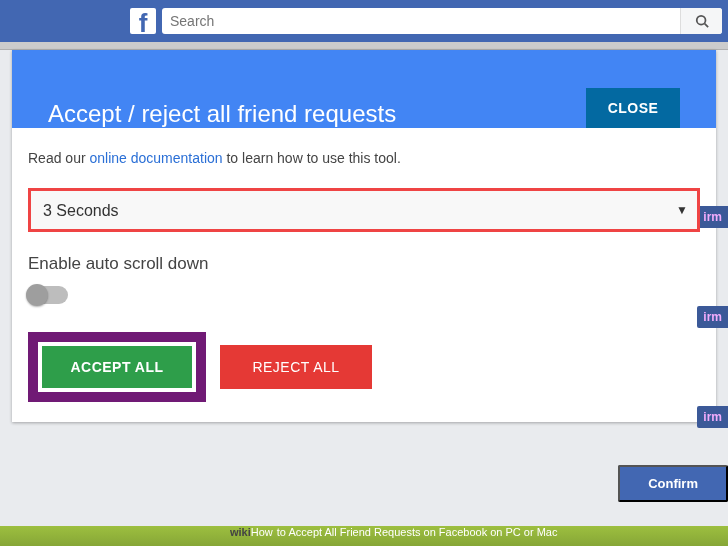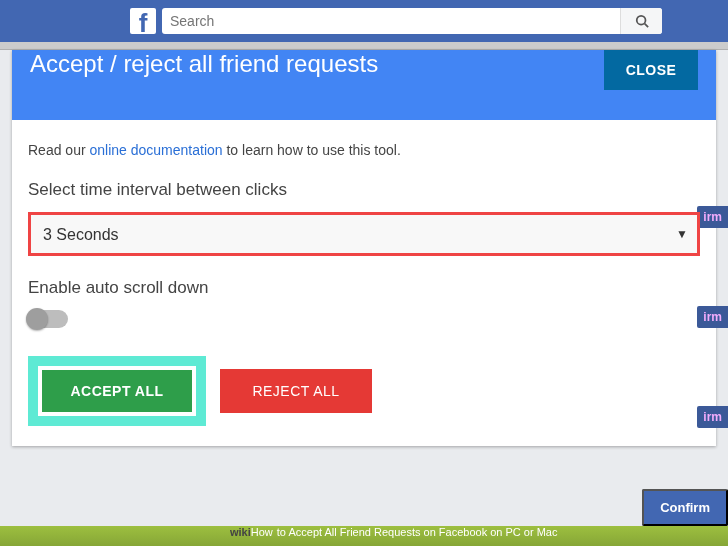--- a/index.html
+++ b/index.html
@@ -1,42 +1,42 @@
 <!DOCTYPE html>
 <html><head>
 <meta charset="utf-8">
 <style>
 *{margin:0;padding:0;box-sizing:border-box}
 body{font-family:Helvetica,Arial,sans-serif;background:#e9ebee;width:728px;height:546px;overflow:hidden;position:relative}
 .fb-topbar{background:#4267b2;height:42px;display:flex;align-items:center;padding:0 0 0 130px}
 .fb-logo{width:26px;height:26px;background:#fff;display:flex;align-items:flex-end;justify-content:center;margin-right:6px;border-radius:2px}
 .fb-logo span{color:#4267b2;font-weight:bold;font-size:26px;line-height:22px}
-.search-wrap{width:500px;height:26px;background:#fff;border-radius:3px;display:flex;align-items:center;position:relative}
+.search-wrap{width:560px;height:26px;background:#fff;border-radius:3px;display:flex;align-items:center;position:relative}
 .search-input{border:none;outline:none;height:100%;flex:1;padding:0 8px;font-size:14px;background:transparent}
 .search-btn{width:42px;height:26px;background:#f5f6f7;border-left:1px solid #ddd;display:flex;align-items:center;justify-content:center;border-radius:0 3px 3px 0}
 .sep{height:8px;background:#ccc;border-bottom:1px solid #b0b0b0}
 .panel{margin:0 12px 0 12px;background:#fff;box-shadow:0 1px 3px rgba(0,0,0,0.3)}
-.panel-head{background:#4285f4;height:70px;display:flex;align-items:flex-start;justify-content:space-between;padding:0 18px}
+.panel-head{background:#4285f4;height:78px;display:flex;align-items:flex-end;justify-content:space-between;padding:0 36px}
 .panel-title{color:#fff;font-size:24px;font-weight:400}
 .close-btn{background:#0369a1;color:#fff;border:none;width:94px;height:40px;font-size:14px;font-weight:bold;letter-spacing:0.5px;cursor:pointer}
 .panel-body{padding:22px 16px 20px 16px}
 .intro{font-size:14px;color:#444;margin-bottom:22px}
 .intro a{color:#2a6fd6;text-decoration:none}
 .lbl{font-size:17px;color:#444;margin-bottom:12px}
 .select-row{position:relative;margin-bottom:22px}
 .sel{width:100%;height:44px;border:3px solid #ef4444;background:#f8f8f8;font-size:16px;color:#333;padding:0 12px;appearance:none;-webkit-appearance:none}
 .sel-arrow{position:absolute;right:12px;top:50%;transform:translateY(-50%);pointer-events:none;font-size:12px;color:#333}
 .toggle{width:40px;height:18px;background:#bdbdbd;border-radius:10px;position:relative;margin-bottom:28px;cursor:pointer}
 .toggle-knob{width:22px;height:22px;background:#9e9e9e;border-radius:50%;position:absolute;left:-2px;top:-2px;box-shadow:0 1px 2px rgba(0,0,0,0.3)}
 .btn-row{display:flex;align-items:center}
-.hl{background:#5eead4;padding:10px;display:inline-block;margin-right:14px}
+.hl{background:#701a75;padding:10px;display:inline-block;margin-right:14px}
 .accept-btn{background:#2e9e4a;color:#fff;border:4px solid #fff;width:158px;height:50px;font-size:14px;font-weight:bold;letter-spacing:0.5px;cursor:pointer}
 .reject-btn{background:#e53935;color:#fff;border:none;width:152px;height:44px;font-size:14px;font-weight:normal;letter-spacing:0.5px;cursor:pointer}
 .bg-pill{position:absolute;right:0;background:#3b5998;color:#f0abfc;font-size:12px;font-weight:bold;padding:4px 6px;border-radius:2px 0 0 2px}
-.bg-confirm{position:absolute;right:0;bottom:20px;background:#4267b2;color:#fff;font-size:13px;font-weight:bold;padding:9px 16px;border-radius:2px}
+.bg-confirm{position:absolute;right:0;bottom:44px;background:#4267b2;color:#fff;font-size:13px;font-weight:bold;padding:9px 28px;border-radius:2px}
 .footer-band{position:absolute;bottom:0;left:0;right:0;height:20px;background:linear-gradient(to bottom,#9dbf3f,#86a637);display:flex;align-items:flex-start;padding-left:230px;font-size:11px}
 .wiki-logo{color:#444;font-weight:bold}
 .wiki-how{color:#fff;font-weight:normal;margin-right:4px}
 .footer-title{color:#fff}
 </style>
 </head>
 <body>
 
 <div class="fb-topbar">
   <div class="fb-logo">
@@ -60,21 +60,20 @@
 
 <div class="panel">
   <div class="panel-head">
     <div class="panel-title">Accept / reject all friend requests</div>
     <button class="close-btn">CLOSE</button>
   </div>
   <div class="panel-body">
     <p class="intro">
       <span>Read our </span><a href="#">online documentation</a><span> to learn how to use this tool.</span>
     </p>
-    <p class="lbl">Select time interval between clicks</p>
     <div class="select-row">
       <select class="sel">
         <option>3 Seconds</option>
       </select>
       <span class="sel-arrow">▼</span>
     </div>
     <p class="lbl">Enable auto scroll down</p>
     <div class="toggle">
       <div class="toggle-knob"></div>
     </div>

